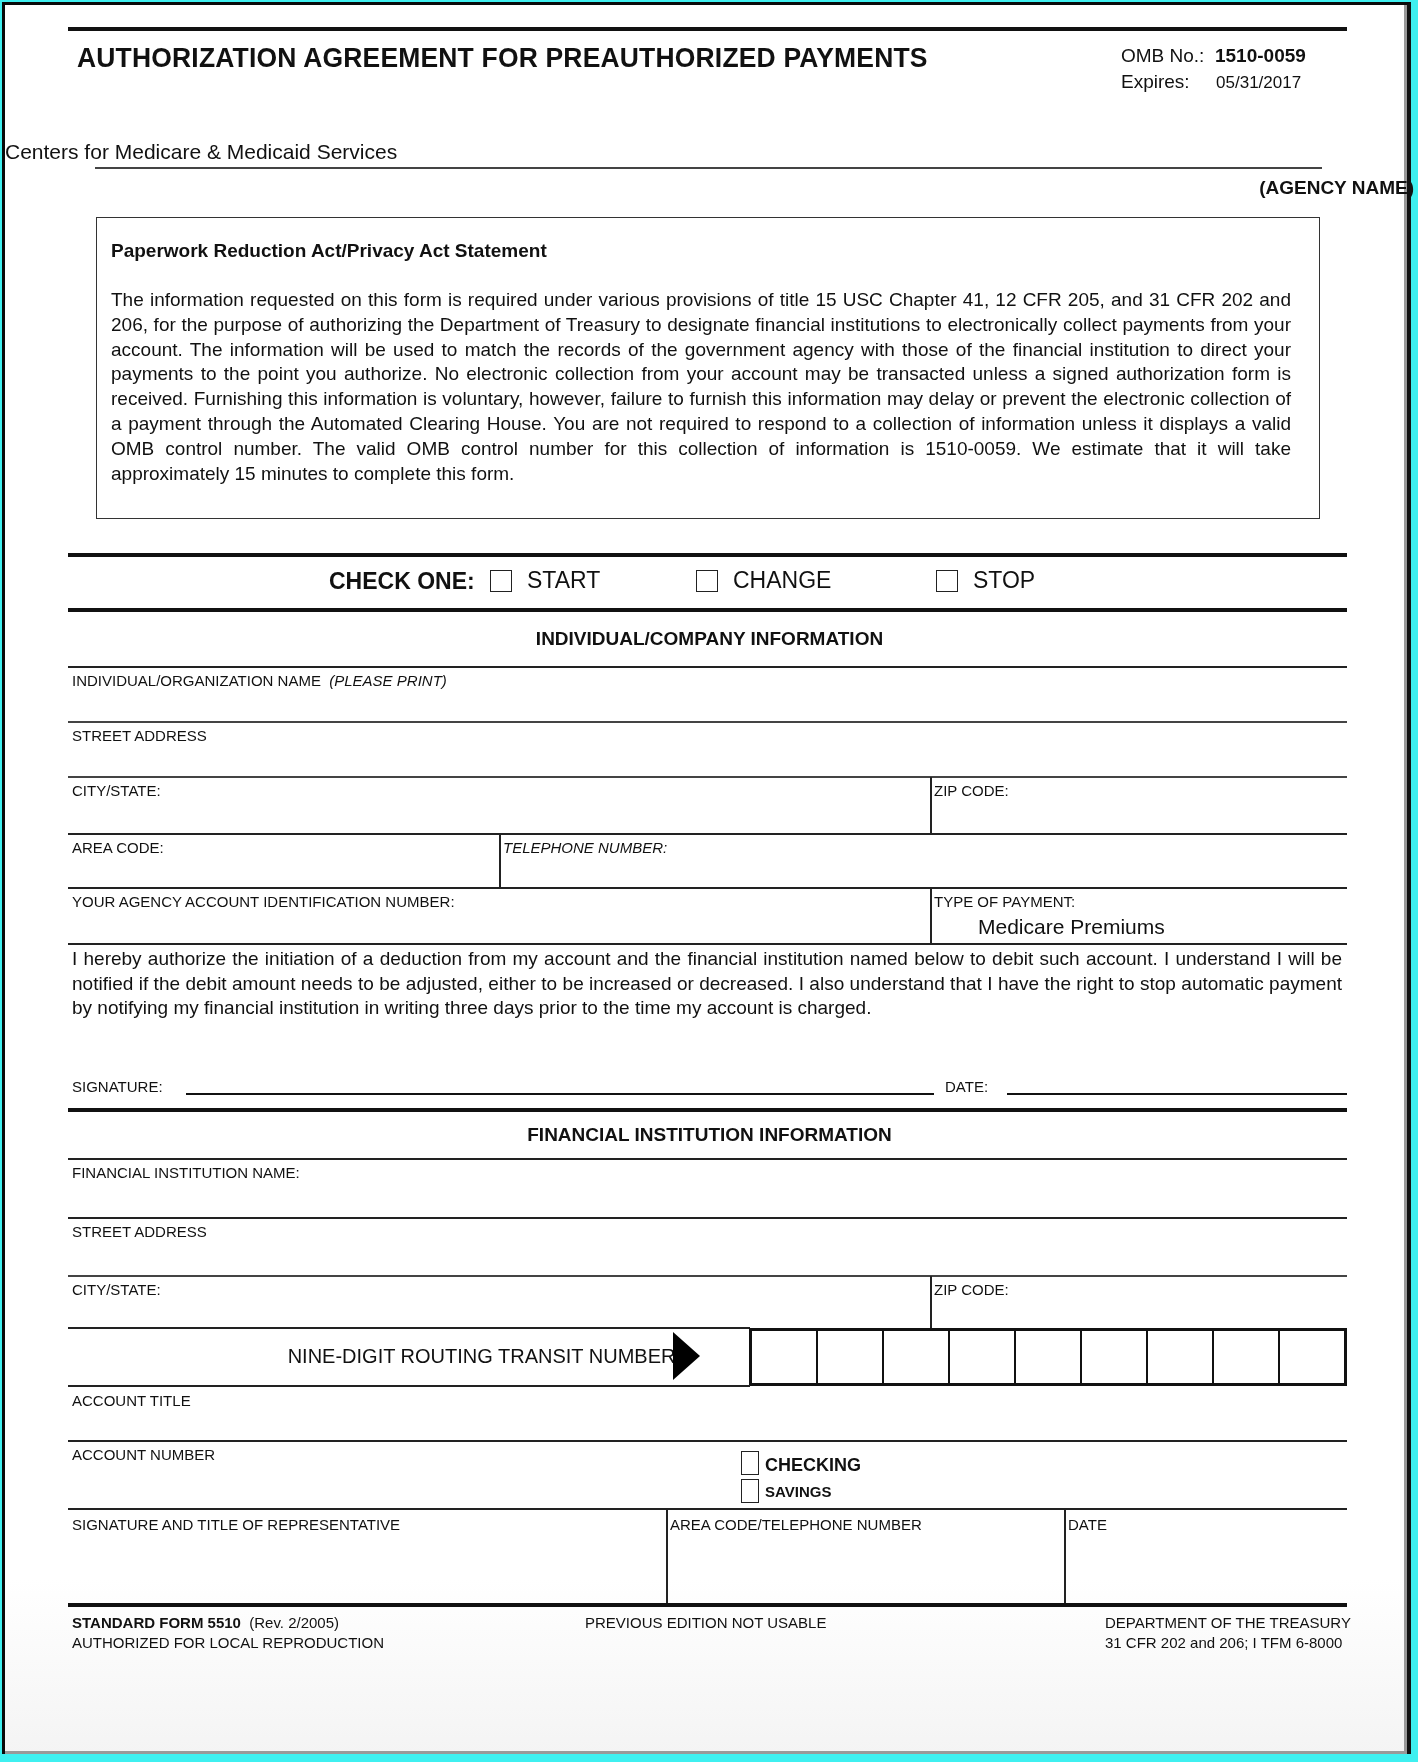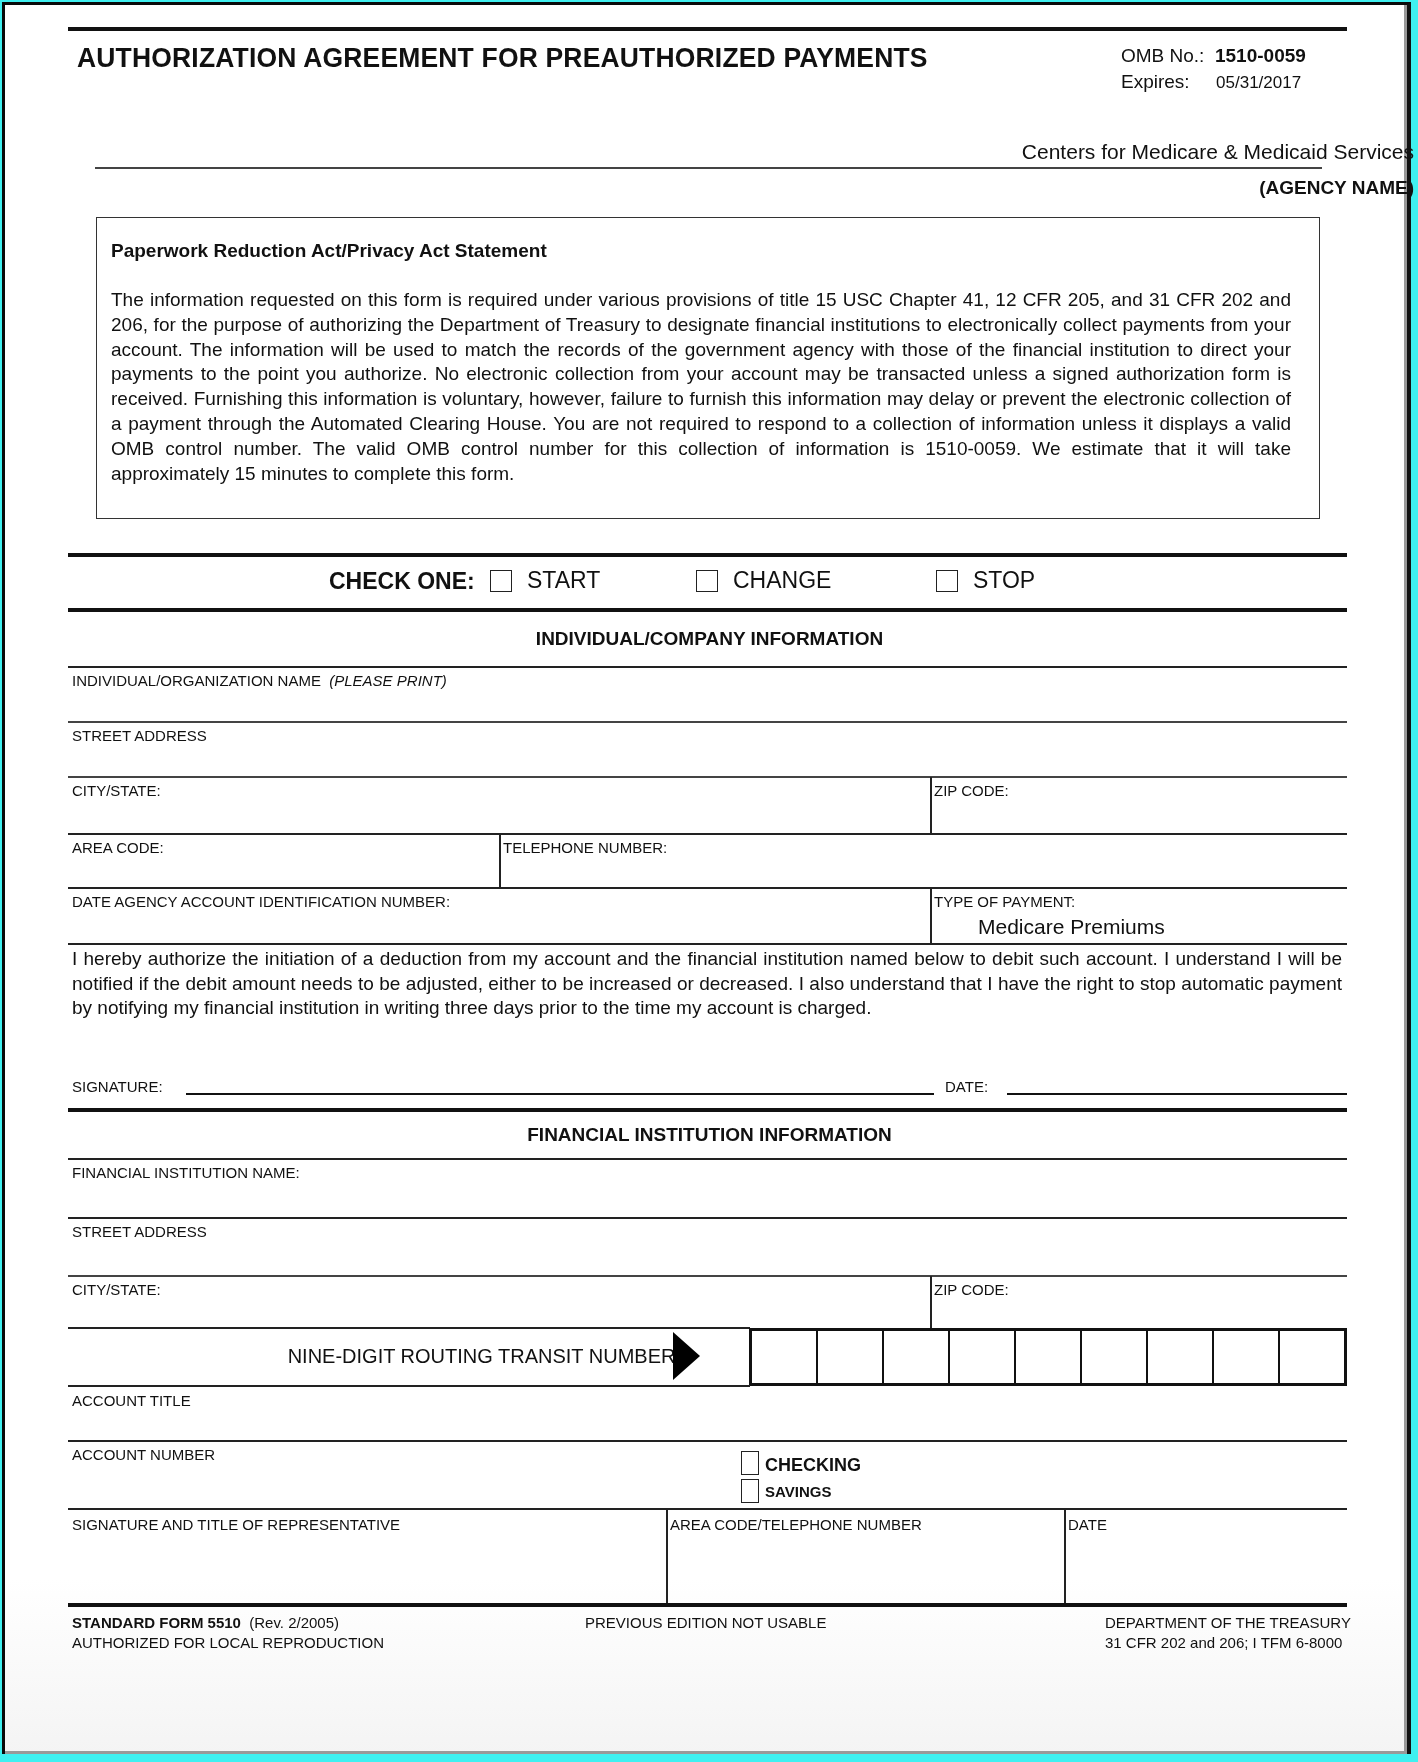--- a/index.html
+++ b/index.html
@@ -13,21 +13,21 @@
     border-left: 3px solid #0a0a0a; border-top: 3px solid #0a0a0a; border-right: 4px solid #111;
     box-shadow: inset -3px -3px 0 #999;
     box-sizing: border-box;
   }
   .abs { position: absolute; }
   .hr { position: absolute; background: #222; }
   .vr { position: absolute; background: #222; width: 1.5px; }
   .title { left: 72px; top: 38px; font-size: 27px; font-weight: bold; letter-spacing: 0.2px; transform: scaleX(0.98); transform-origin: left; }
   .omb { left: 1116px; top: 38px; font-size: 19px; line-height: 26px; }
   .omb b { font-weight: bold; }
-  .agency { left: 0; width: 1409px; top: 135px; text-align: right; font-size: 21px; }
+  .agency { left: 0; width: 1409px; top: 135px; text-align: left; font-size: 21px; }
   .agency-label { left: 0; width: 1409px; top: 172px; text-align: right; font-size: 19px; font-weight: bold; }
   .privacy-box { left: 91px; top: 212px; width: 1224px; height: 302px; border: 1.5px solid #333; box-sizing: border-box; }
   .privacy-title { left: 14px; top: 22px; font-size: 19px; font-weight: bold; }
   .privacy-text { left: 14px; top: 70px; width: 1180px; font-size: 19px; line-height: 24.8px; text-align: justify; }
   .check-row { top: 563px; font-size: 23px; }
   .cb { position: absolute; width: 22px; height: 22px; border: 1.5px solid #222; box-sizing: border-box; background: #fff; }
   .sec-head { left: 0; width: 1409px; text-align: center; font-size: 19px; font-weight: bold; }
   .lbl { font-size: 15px; }
   .lbl i { font-style: italic; }
   .auth-text { left: 67px; top: 942px; width: 1270px; font-size: 19px; line-height: 24.5px; text-align: justify; }
@@ -93,27 +93,27 @@
   <div class="vr" style="left:925px; top:772px; height:57px;"></div>
   <div class="abs" style="left:929px; top:773px; width:410px; height:56px;">
     <div class="abs lbl" style="left:0; top:4px;">ZIP CODE:</div>
   </div>
   <div class="hr" style="left:63px; top:828px; width:1279px; height:1.5px;"></div>
 
   <div class="abs" style="left:67px; top:830px; width:425px; height:52px;">
     <div class="abs lbl" style="left:0; top:4px;">AREA CODE:</div>
   </div>
   <div class="vr" style="left:494px; top:829px; height:54px;"></div>
-  <div class="abs" style="left:498px; top:830px; width:840px; height:38px;">
+  <div class="abs" style="left:498px; top:830px; width:840px; height:38px;font-style:italic;">
     <div class="abs lbl" style="left:0; top:4px;">TELEPHONE NUMBER:</div>
   </div>
   <div class="hr" style="left:63px; top:882px; width:1279px; height:1.5px;"></div>
 
   <div class="abs" style="left:67px; top:884px; width:858px; height:54px;">
-    <div class="abs lbl" style="left:0; top:4px;">DATE AGENCY ACCOUNT IDENTIFICATION NUMBER:</div>
+    <div class="abs lbl" style="left:0; top:4px;">YOUR AGENCY ACCOUNT IDENTIFICATION NUMBER:</div>
   </div>
   <div class="vr" style="left:925px; top:883px; height:55px;"></div>
   <div class="abs" style="left:929px; top:884px; width:410px; height:54px;">
     <div class="abs lbl" style="left:0; top:4px;">TYPE OF PAYMENT:</div>
     <div class="abs" style="left:44px; top:26px; font-size:21px; white-space:nowrap;">Medicare Premiums</div>
   </div>
   <div class="hr" style="left:63px; top:938px; width:1279px; height:1.5px;"></div>
 
   <div class="abs auth-text">I hereby authorize the initiation of a deduction from my account and the financial institution named below to debit such account. I understand I will be notified if the debit amount needs to be adjusted, either to be increased or decreased. I also understand that I have the right to stop automatic payment by notifying my financial institution in writing three days prior to the time my account is charged.</div>
   <div class="abs lbl" style="left:67px; top:1073px;">SIGNATURE:</div>

